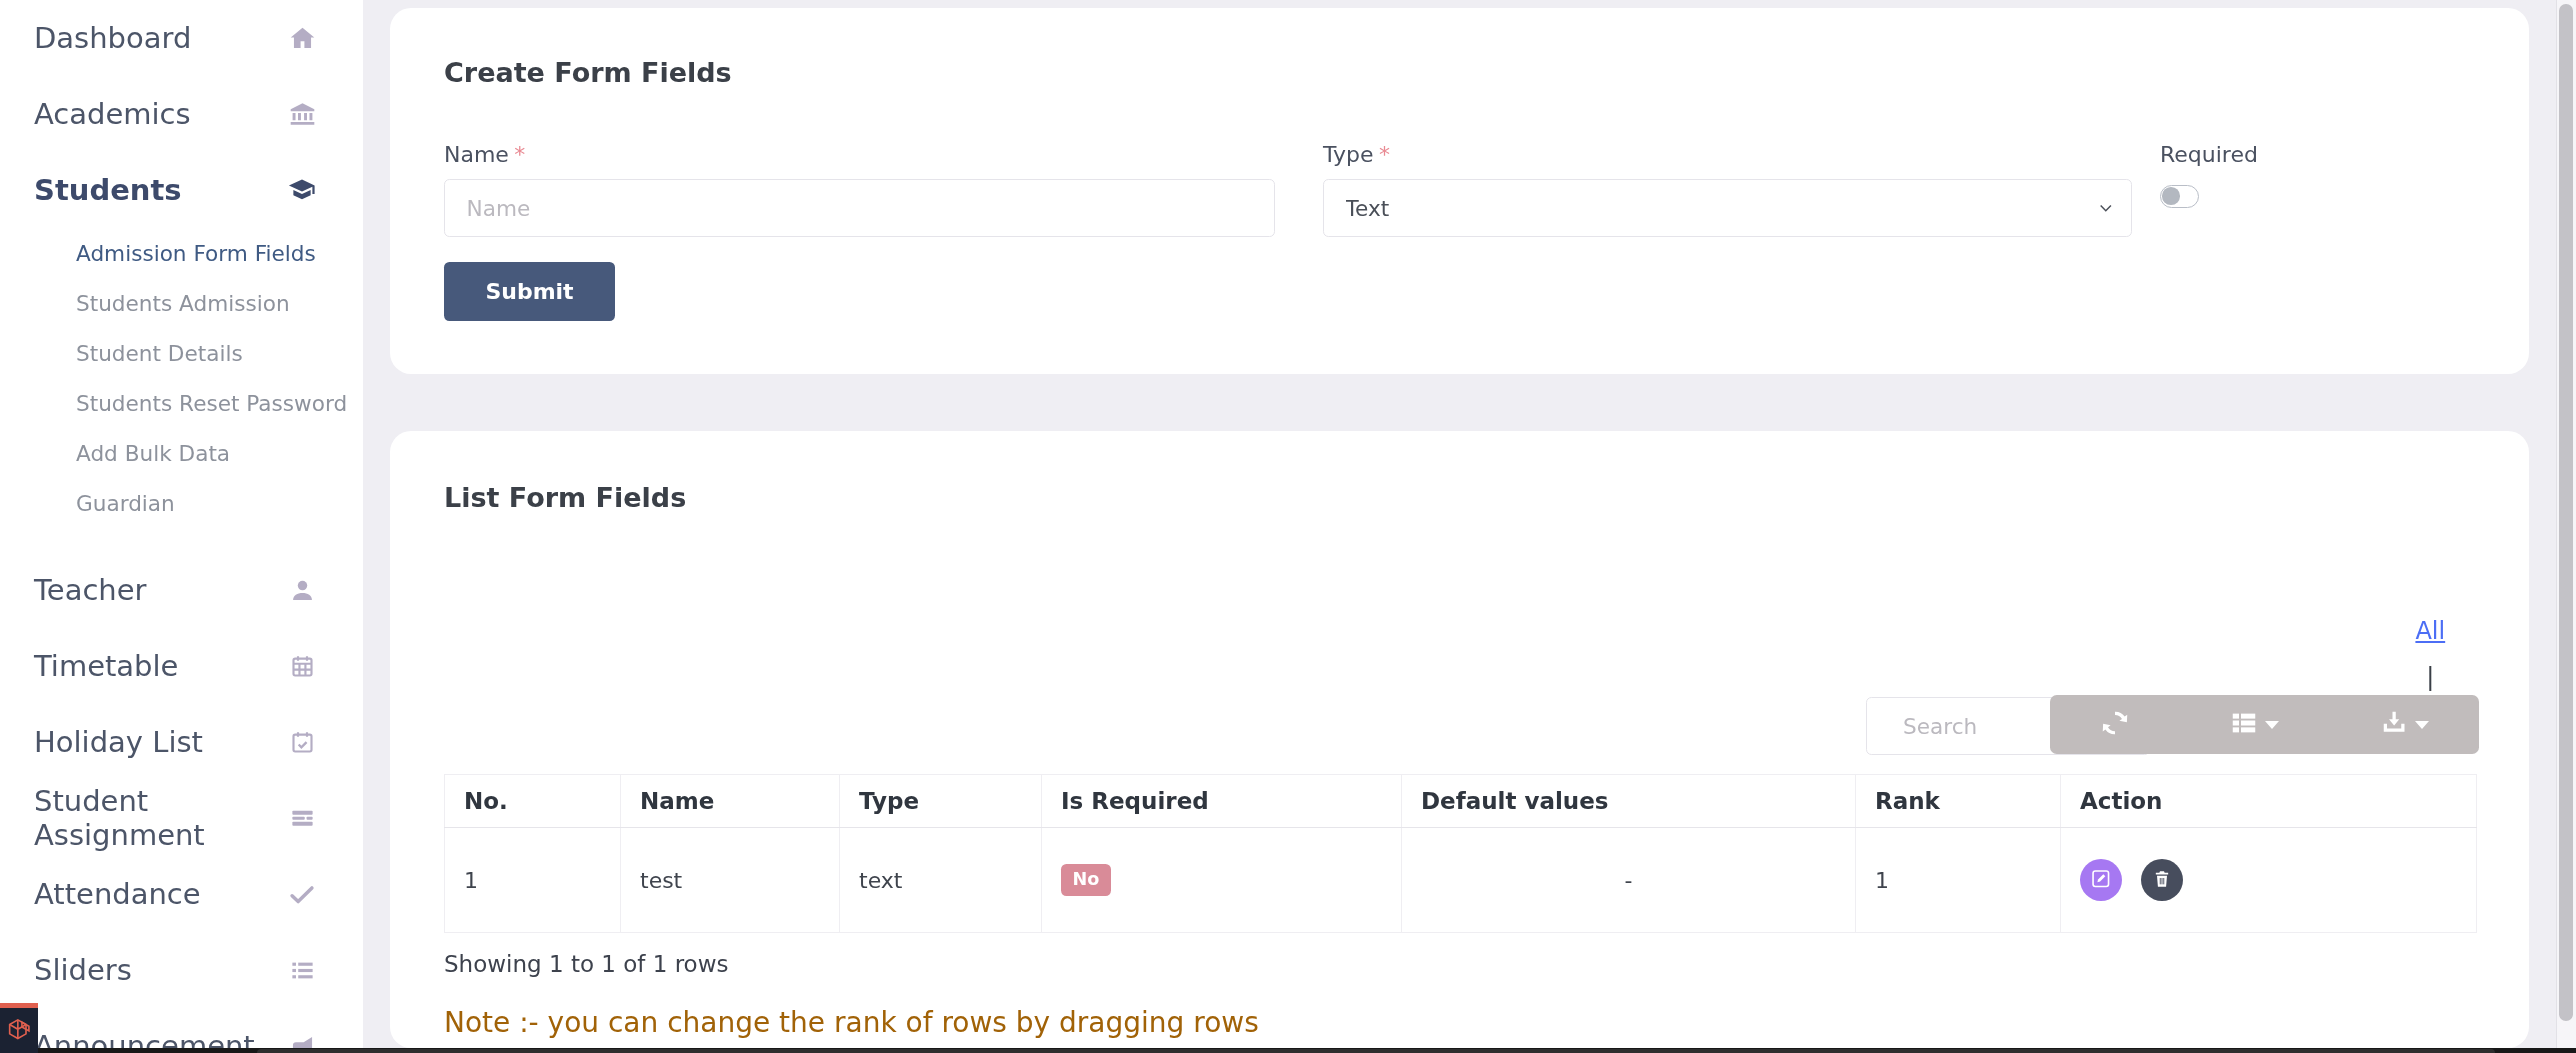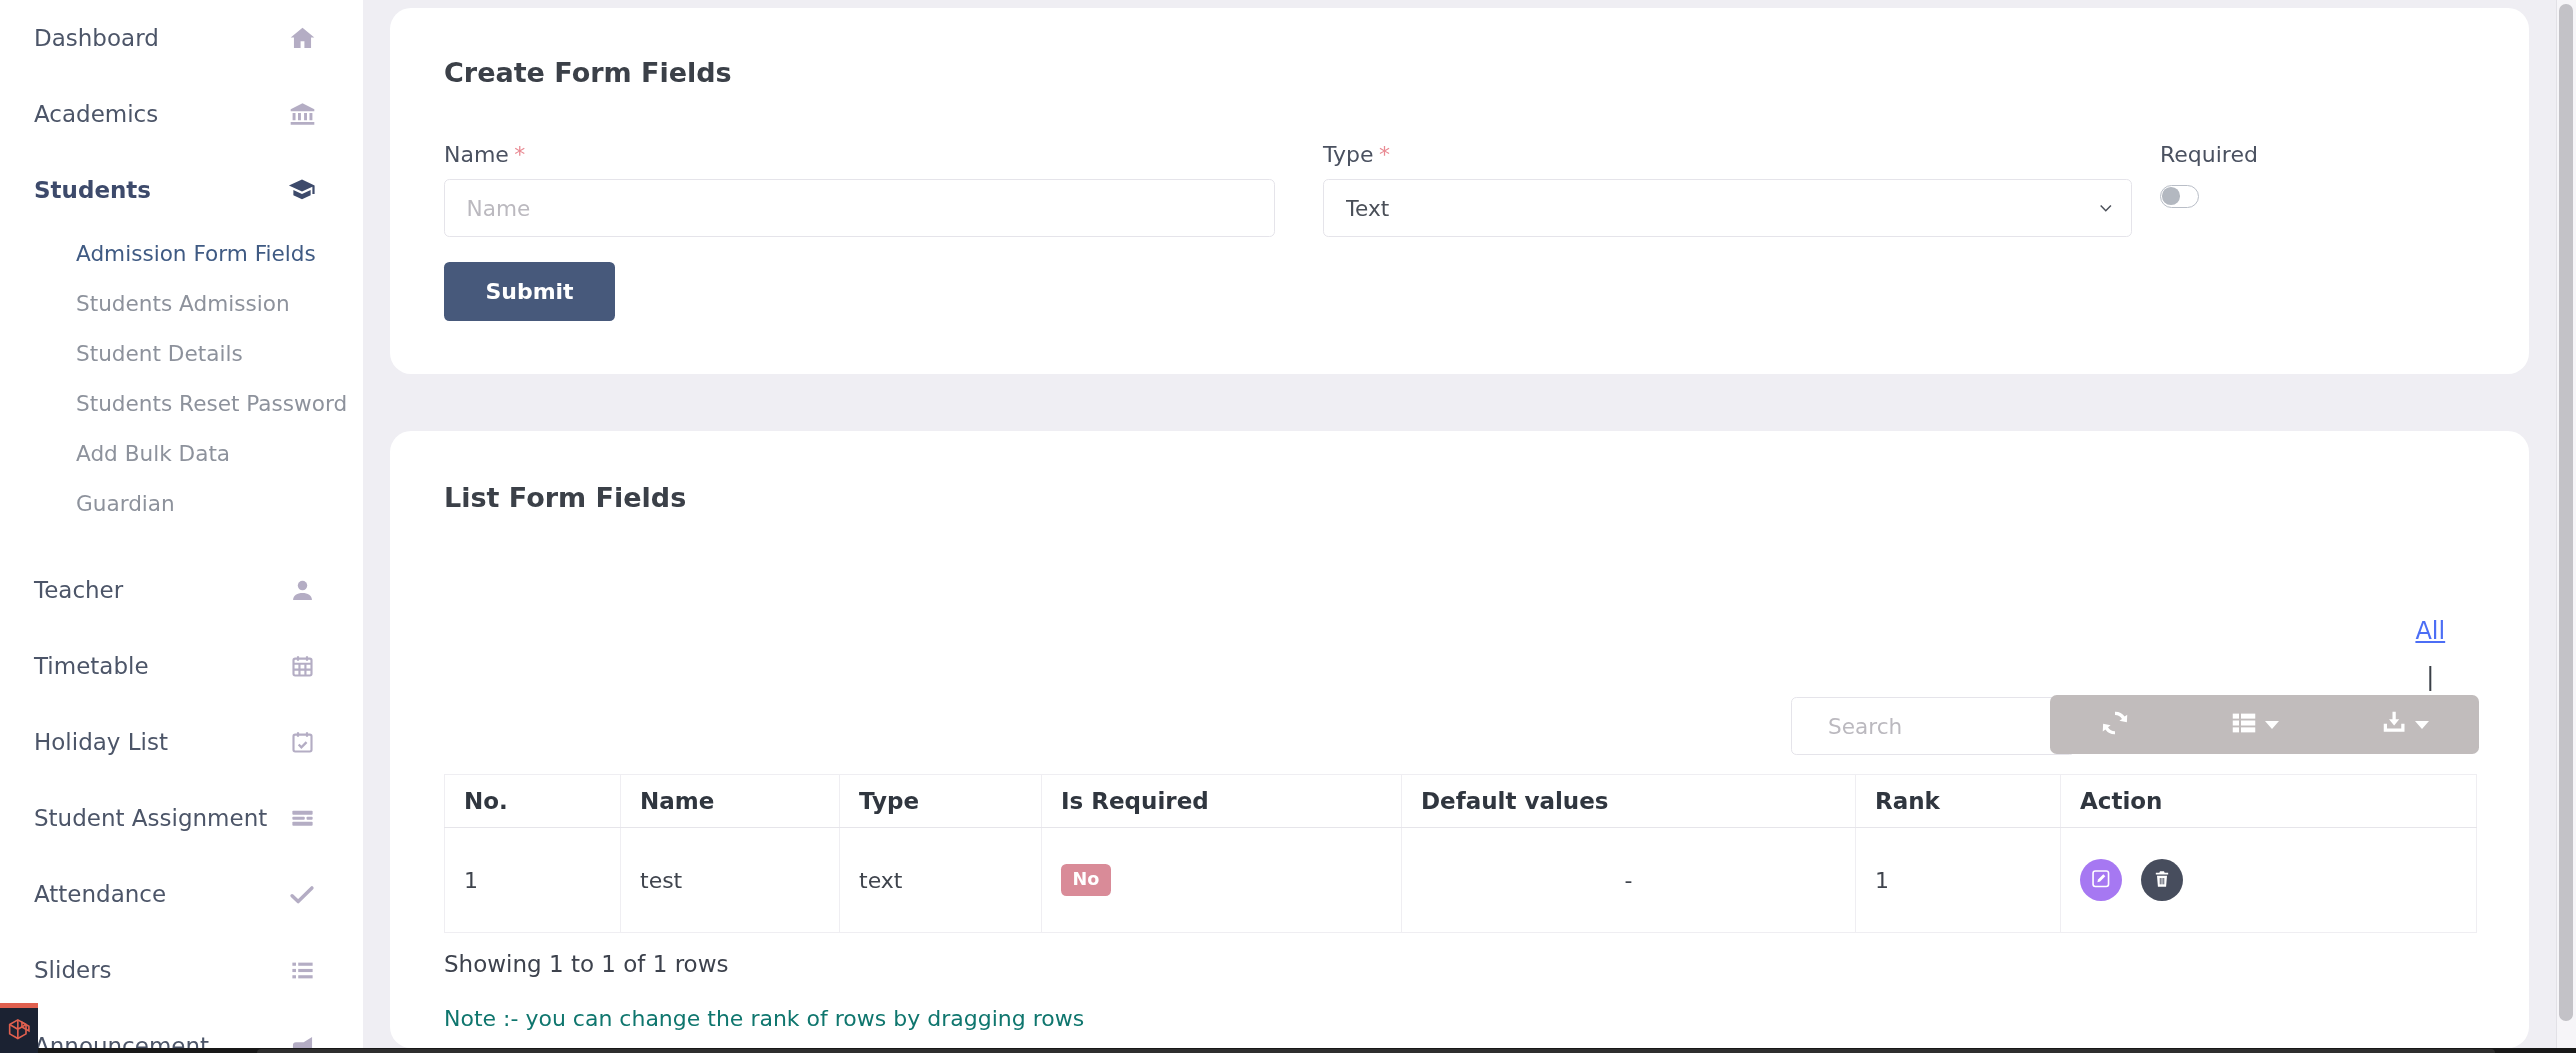--- a/index.html
+++ b/index.html
@@ -2,21 +2,21 @@
 <html style="font-size:10.8px"><head>
 <meta charset="utf-8">
 <style>
   * { box-sizing: border-box; margin: 0; padding: 0; }
   html,body { width:2576px; height:1053px; overflow:hidden;
     font-family:"DejaVu Sans", sans-serif; background:#efeef3; }
 
   
   .sidebar { position:absolute; left:0; top:0; width:363px; height:1053px; background:#ffffff; }
   .s-item { height:76px; display:flex; align-items:center; justify-content:space-between;
-    padding:0 47px 0 34px; font-size:23px; color:#4C5568; cursor:pointer; }
+    padding:0 47px 0 34px; font-size:29px; color:#4C5568; cursor:pointer; }
   .s-item .ic { color:#B4ADC4; flex:0 0 auto; display:flex; }
   .s-item.active { font-weight:bold; color:#3D4A6B; }
   .s-item.active .ic { color:#3D4A6B; }
   .s-sub { height:50px; display:flex; align-items:center; padding-left:76px;
     font-size:21.6px; color:#8D929C; cursor:pointer; }
   .s-sub.active { color:#3F5A83; }
   .gap-before { margin-top:24px; }
 
   
   .card { position:absolute; left:390px; width:2139px; background:#ffffff; border-radius:21px; }
@@ -48,21 +48,21 @@
   .btn-preview { position:absolute; left:1792px; top:102px; width:294px; height:54px;
     background:#C1BCBC; color:#fff; border:none; border-radius:6.8px;
     font-size:22px; font-weight:bold; cursor:pointer; font-family:"DejaVu Sans", sans-serif; }
 
   .filters { position:absolute; top:186px; right:52px; display:flex; align-items:center;
     gap:17.6px; font-size:24px;flex-direction:column; }
   .filters a { color:#4C6EF5; text-decoration:none; cursor:pointer; }
   .filters a.underline { text-decoration:underline; }
   .filters .sep { color:#3A3F47; }
 
-  .search-input { left:1401px; top:266px; width:284px;padding-left:36px; }
+  .search-input { left:1476px; top:266px; width:284px;padding-left:36px; }
   .btn-group { position:absolute; left:1660px; top:264px; width:429px; height:59px;
     background:#C1BCBC; border-radius:6.8px; display:flex; align-items:center;
     justify-content:space-around; color:#fff; }
   .tool-btn { display:flex; align-items:center; gap:6.8px; color:#fff; cursor:pointer; }
   .caret { width:0; height:0; border-left:7.4px solid transparent; border-right:7.4px solid transparent;
     border-top:8.8px solid #ffffff; }
 
   
   .grid { position:absolute; left:54px; top:343px; width:2031px; border-collapse:collapse;
     table-layout:fixed; }
@@ -73,21 +73,21 @@
   .grid td { height:105px; }
   .grid .center { text-align:center; padding-left:0; }
   .badge-no { display:inline-block; background:#D98B98; color:#fff; font-size:17.6px;
     font-weight:bold; padding:7.4px 11.5px; border-radius:5.4px; line-height:1; }
   .action-btn { width:42px; height:42px; border-radius:50%; border:none; cursor:pointer;
     display:inline-flex; align-items:center; justify-content:center; vertical-align:middle; }
   .action-btn.edit { background:#A678F2; margin-right:12px; }
   .action-btn.del  { background:#474D5D; }
 
   .showing { position:absolute; left:54px; top:520px; font-size:23px; color:#3D424D; }
-  .note { position:absolute; left:54px; top:575px; font-size:22px; color:#0f766e; }
+  .note { position:absolute; left:54px; top:575px; font-size:28px; color:#a16207; }
 
   
   .scroll-track { position:absolute; right:0; top:0; width:20px; height:1053px;
     background:#F6F5F8; border-left:1.4px solid #E2E1E6; }
   .scroll-thumb { position:absolute; right:3.4px; top:4px; width:13.5px; height:1017px;
     background:#C3C2C7; border-radius:6.8px; }
 
   
   .debugbar { position:absolute; left:0; bottom:0; width:2576px; height:5.4px; background:#181818; }
   .debugbar .inner { position:absolute; left:257px; right:81px; top:1.4px; height:4px;

